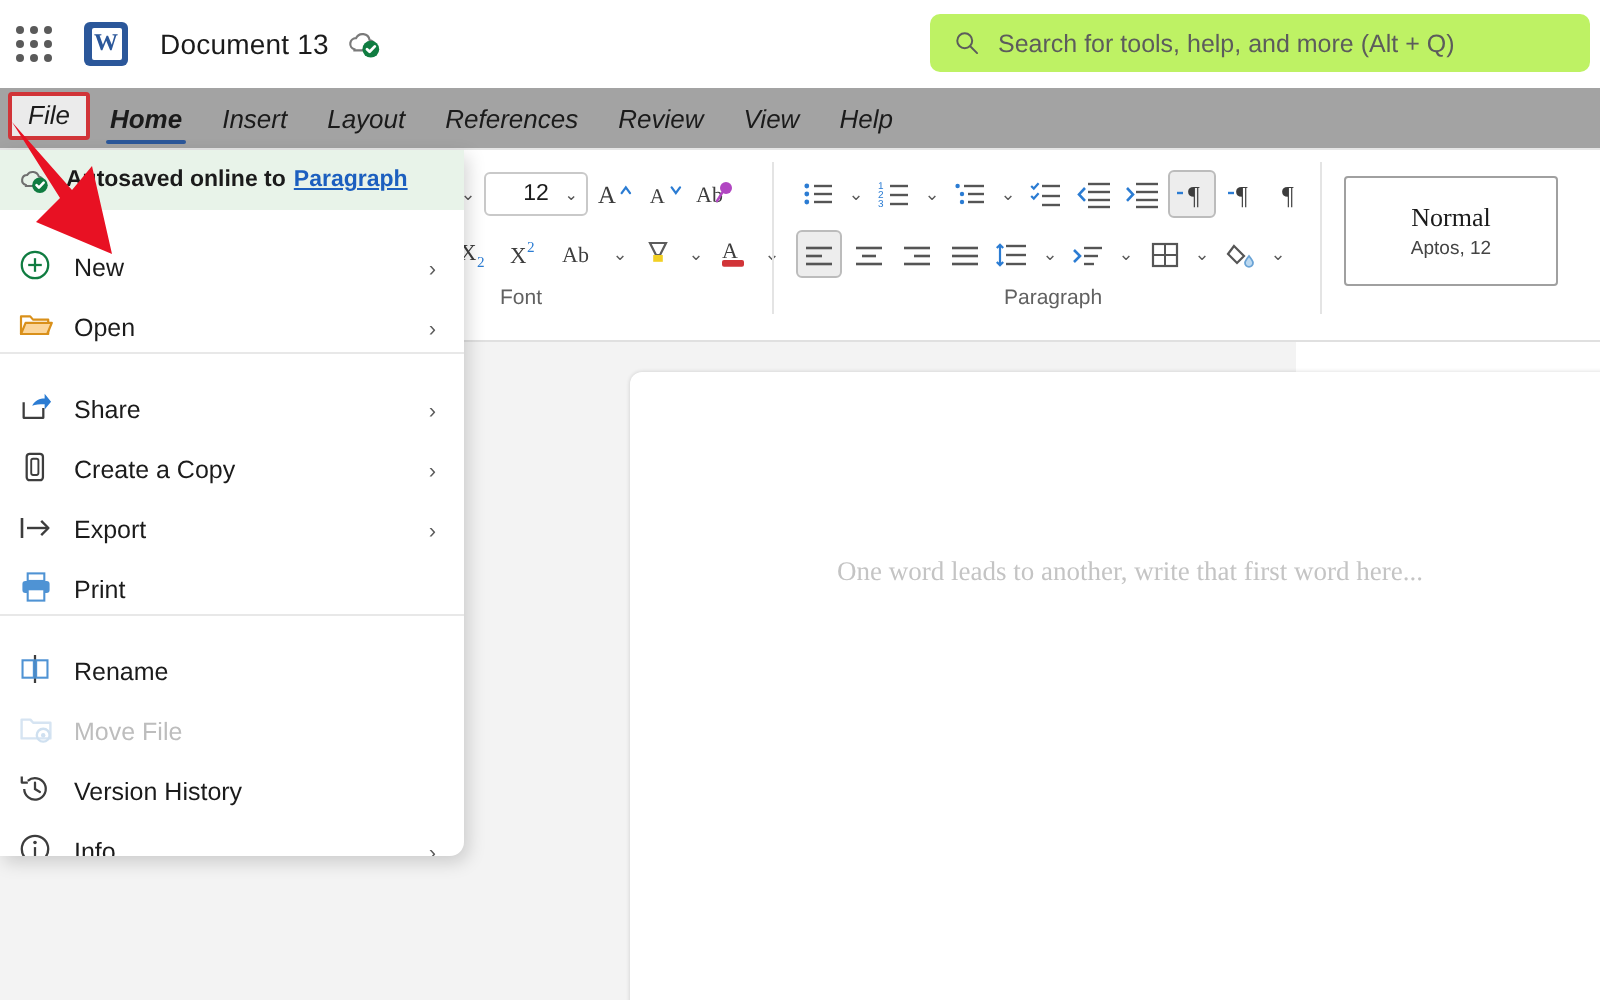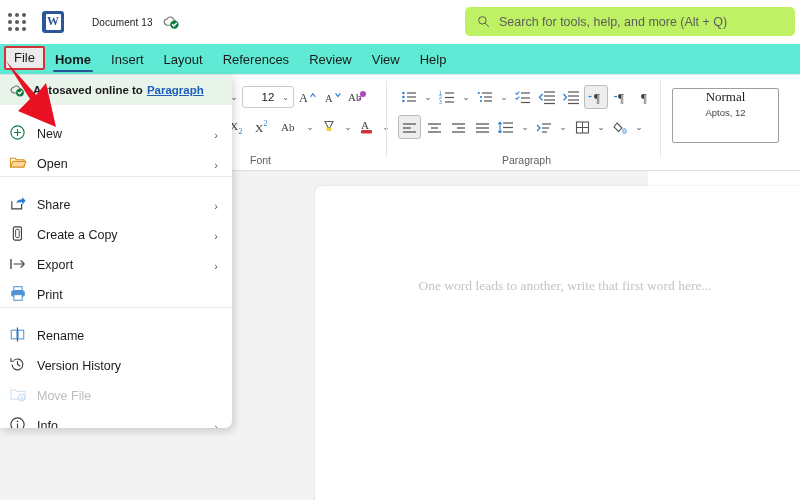--- a/index.html
+++ b/index.html
@@ -30,37 +30,37 @@
   .wordlogo::before {
     content: ""; position: absolute; left: 4px; top: 3px; right: 3px; bottom: 3px;
     background: #ffffff; border-radius: 1px;
   }
   .wordlogo span {
     position: absolute; left: 0; right: 0; top: 2px; text-align: center;
     font-size: 12px; font-weight: bold; color: #2b579a;
     font-family: "Liberation Serif", serif; line-height: 17px;
   }
   .doctitle {
-    margin-left: 28px; font-size: 10px; color: #1b1b1b; letter-spacing: .1px;
+    margin-left: 16px; font-size: 14px; color: #1b1b1b; letter-spacing: .1px;
   }
   .cloudsaved { margin-left: 8px; width: 20px; height: 20px; position: relative; }
   .cloudsaved svg { display: block; }
 
   .searchbox {
     position: absolute; left: 465px; top: 7px; width: 330px; height: 29px;
     background: #bef264; border-radius: 5px; display: flex; align-items: center;
     cursor: text;
   }
   .searchbox .sicon { margin: 0 9px 0 12px; display: flex; }
   .searchbox .splaceholder { font-size: 12.5px; color: #5c5c5c; }
 
   
   .tabstrip {
     position: absolute; left: 0; top: 44px; width: 800px; height: 30px;
-    background: #5eead4; display: flex; align-items: flex-end;
+    background: #a3a3a3; display: flex; align-items: flex-end; font-style: italic;
   }
   .tab {
     font-size: 13px; color: #1b1b1b; padding: 3px 10px 7px 10px;
     cursor: pointer; position: relative; white-space: nowrap;
   }
   .tab.file {
     border: 2px solid #d13438; border-radius: 2px; background: #ebebeb;
     padding: 2px 8px 3px 8px; margin-left: 4px; margin-bottom: 4px;
   }
   .tab.active { font-weight: bold; }
@@ -77,21 +77,21 @@
     position: absolute; left: 0; top: 75px; width: 800px; height: 96px;
     background: #ffffff; overflow: hidden;
   }
   .ribbon-rule {
     position: absolute; left: 0; top: 170px; width: 800px; height: 1px; background: #e0e0e0;
   }
   .grp { position: absolute; top: 0; height: 95px; }
   .grp .rowA { position: absolute; top: 10px; left: 0; display: flex; align-items: center; gap: 2px; }
   .grp .rowB { position: absolute; top: 40px; left: 0; display: flex; align-items: center; gap: 2px; }
   .grp .glabel {
-    position: absolute; bottom: 4px; font-size: 10.5px; color: #616161; white-space: nowrap;
+    position: absolute; bottom: 15px; font-size: 10.5px; color: #616161; white-space: nowrap;
   }
   .sep { position: absolute; top: 6px; width: 1px; height: 76px; background: #e4e4e4; }
 
   .ic {
     min-width: 22px; height: 24px; display: flex; align-items: center; justify-content: center;
     cursor: pointer; border-radius: 3px; font-size: 13px; color: #414141; padding: 0 2px;
   }
   .ic.sel { background: #ededed; border: 1px solid #bcbcbc; }
   .chev { font-size: 9px; color: #5a5a5a; width: 12px; display: flex;
           align-items: center; justify-content: center; cursor: pointer; height: 24px; }
@@ -99,21 +99,21 @@
   .fontsize {
     width: 52px; height: 22px; border: 1px solid #c9c9c9; border-radius: 3px;
     background: #fff; display: flex; align-items: center; justify-content: center;
     font-size: 11.5px; color: #1b1b1b; position: relative; cursor: pointer;
   }
   .fontsize .fs-chev { position: absolute; right: 4px; font-size: 8px; color: #555; }
 
   .stylebox {
     position: absolute; left: 672px; top: 88px; width: 107px; height: 55px;
     border: 1px solid #a0a0a0; background: #fff; border-radius: 2px;
-    display: flex; flex-direction: column; align-items: center; 
+    display: flex; flex-direction: column; align-items: center; justify-content: center;
     cursor: pointer;
   }
   .stylebox .sname { font-size: 13px; color: #1b1b1b; font-family: "Liberation Serif", serif; }
   .stylebox .smeta { font-size: 9.5px; color: #444; margin-top: 2px; }
 
   
   .canvas {
     position: absolute; left: 0; top: 171px; width: 648px; height: 329px; background: #f3f3f3;
   }
   .page {
@@ -526,42 +526,42 @@
       <span class="mi">
         <svg width="17" height="17" viewBox="0 0 18 18">
           <line x1="9" y1="1.6" x2="9" y2="16.4" stroke="#3d3d3d" stroke-width="1.2"></line>
           <rect x="2.4" y="4.4" width="6" height="9.2" fill="none" stroke="#4f93d4" stroke-width="1.1"></rect>
           <rect x="9.6" y="4.4" width="6" height="9.2" fill="none" stroke="#4f93d4" stroke-width="1.1"></rect>
         </svg>
       </span>
       <span class="ml">Rename</span>
     </div>
 
+    <div class="mitem disabled">
+      <span class="mi">
+        <svg width="18" height="17" viewBox="0 0 18 17">
+          <path d="M1.8 13.2V3.8h4.4l1.4 1.6h8.6v7.8z" fill="none" stroke="#d6e4f2" stroke-width="1.2" stroke-linejoin="round"></path>
+          <circle cx="12.6" cy="11.6" r="3.2" fill="none" stroke="#cfe0f0" stroke-width="1.2"></circle>
+          <circle cx="12.6" cy="11.6" r="1.1" fill="#cfe0f0"></circle>
+        </svg>
+      </span>
+      <span class="ml">Move File</span>
+    </div>
+
     <div class="mitem">
       <span class="mi">
         <svg width="17" height="17" viewBox="0 0 18 18">
           <path d="M3.3 9a5.7 5.7 0 1 0 1.9-4.3" fill="none" stroke="#3d3d3d" stroke-width="1.2"></path>
           <path d="M2 2.4v3.2h3.2" fill="none" stroke="#3d3d3d" stroke-width="1.2" stroke-linejoin="round"></path>
           <path d="M9 5.6V9l2.6 1.6" fill="none" stroke="#3d3d3d" stroke-width="1.2" stroke-linecap="round"></path>
         </svg>
       </span>
       <span class="ml">Version History</span>
     </div>
 
-    <div class="mitem disabled">
-      <span class="mi">
-        <svg width="18" height="17" viewBox="0 0 18 17">
-          <path d="M1.8 13.2V3.8h4.4l1.4 1.6h8.6v7.8z" fill="none" stroke="#d6e4f2" stroke-width="1.2" stroke-linejoin="round"></path>
-          <circle cx="12.6" cy="11.6" r="3.2" fill="none" stroke="#cfe0f0" stroke-width="1.2"></circle>
-          <circle cx="12.6" cy="11.6" r="1.1" fill="#cfe0f0"></circle>
-        </svg>
-      </span>
-      <span class="ml">Move File</span>
-    </div>
-
     <div class="mitem">
       <span class="mi">
         <svg width="17" height="17" viewBox="0 0 18 18">
           <circle cx="9" cy="9" r="7" fill="none" stroke="#3d3d3d" stroke-width="1.2"></circle>
           <circle cx="9" cy="5.6" r=".95" fill="#3d3d3d"></circle>
           <line x1="9" y1="8" x2="9" y2="12.8" stroke="#3d3d3d" stroke-width="1.2"></line>
         </svg>
       </span>
       <span class="ml">Info</span>
       <span class="mc">›</span>

